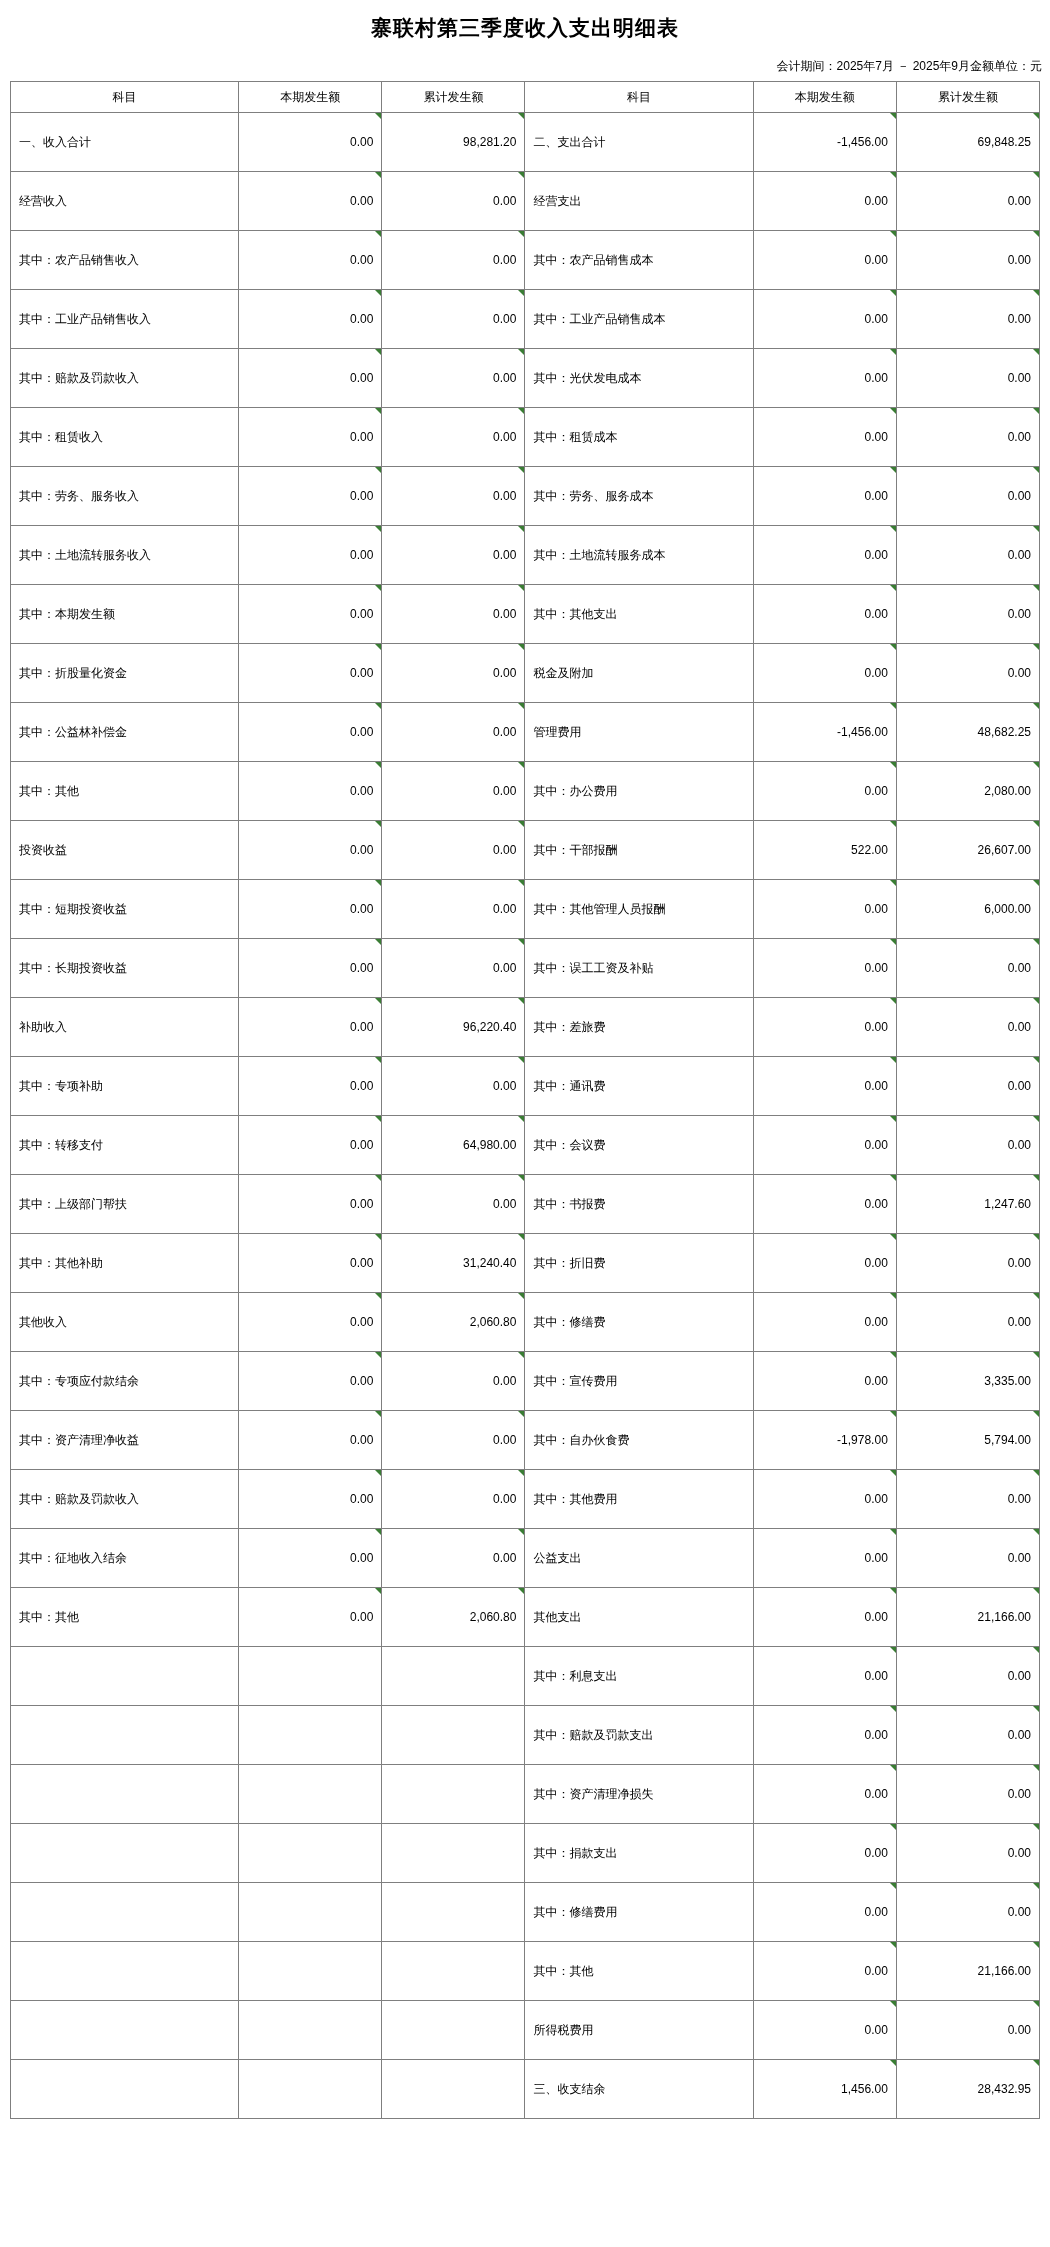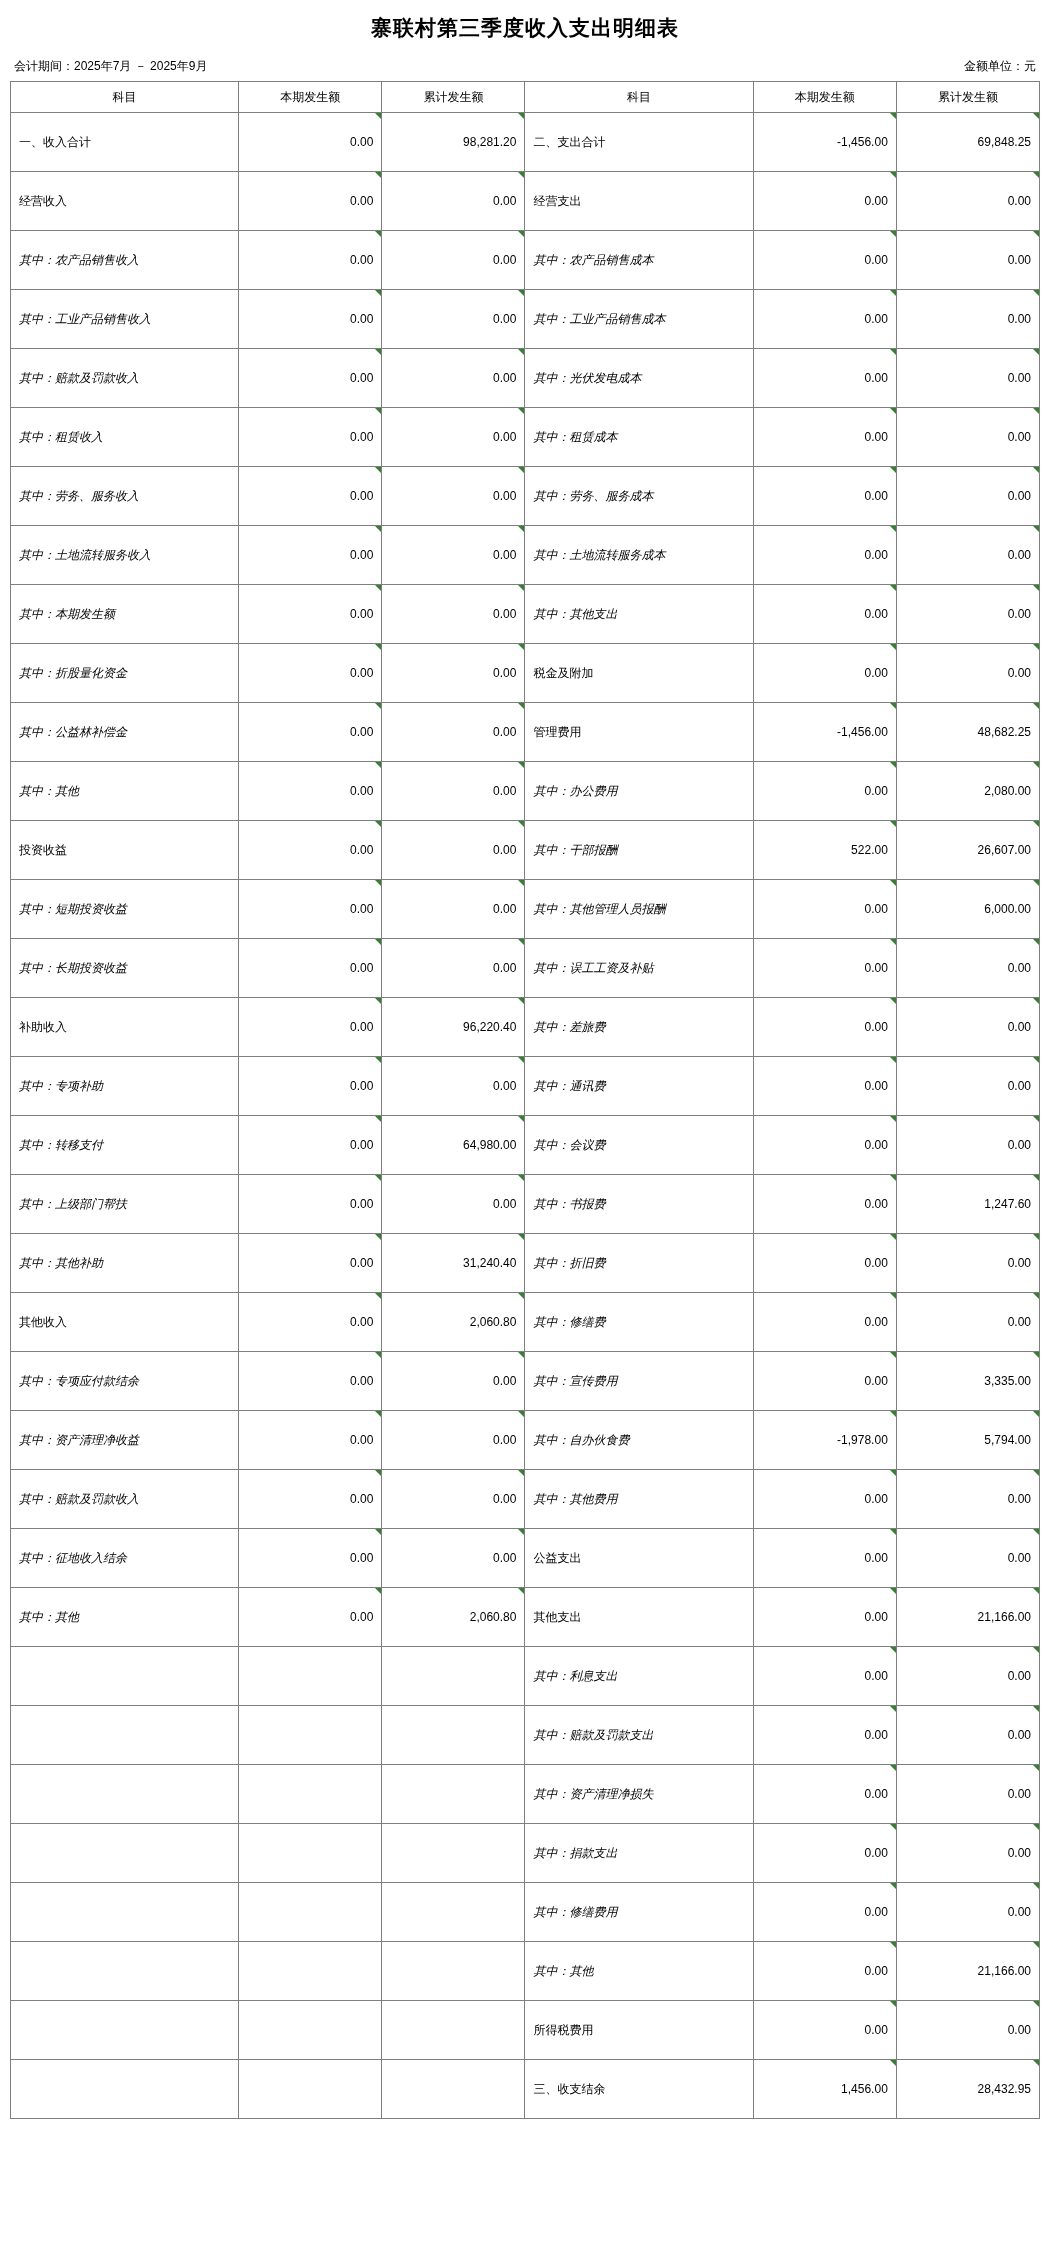--- a/index.html
+++ b/index.html
@@ -8,36 +8,35 @@
     background: #ffffff;
   }
   body {
     width: 1050px;
     font-family: "Liberation Sans", "DejaVu Sans", sans-serif;
     color: #000000;
   }
   .page {
     width: 1050px;
     box-sizing: border-box;
-    padding: 0 10px;
+    padding: 0 4px;
   }
   .doc-title {
     text-align: center;
     font-size: 21px;
     font-weight: bold;
     padding: 14px 0 16px 0;
     letter-spacing: 1px;
   }
   .meta-row {
     display: flex;
-    justify-content: space-between;
+    justify-content: flex-end;
     align-items: flex-end;
     font-size: 12px;
     padding: 0 4px 6px 4px;
-    gap: 44px;
   }
   table.sheet {
     border-collapse: collapse;
     width: 1030px;
     table-layout: fixed;
     margin: 0 auto;
   }
   table.sheet td, table.sheet th {
     border: 1px solid #7f7f7f;
     font-size: 12px;
@@ -67,21 +66,21 @@
     border-left: 6px solid transparent;
   }
   .label {
     text-align: left;
   }
   .bold {
     font-weight: bold;
   }
   .ind0 { padding-left: 8px; }
   .ind1 { padding-left: 22px; }
-  .ind2 { padding-left: 36px; font-style: italic; }
+  .ind2 { padding-left: 36px; }
   col.c-label { width: 228px; }
   col.c-num { width: 143px; }
   .hdr-center { text-align: center; margin-top: 48px; }
 </style>
 </head>
 <body>
 
 <div class="page">
 
   <div class="doc-title">寨联村第三季度收入支出明细表</div>

